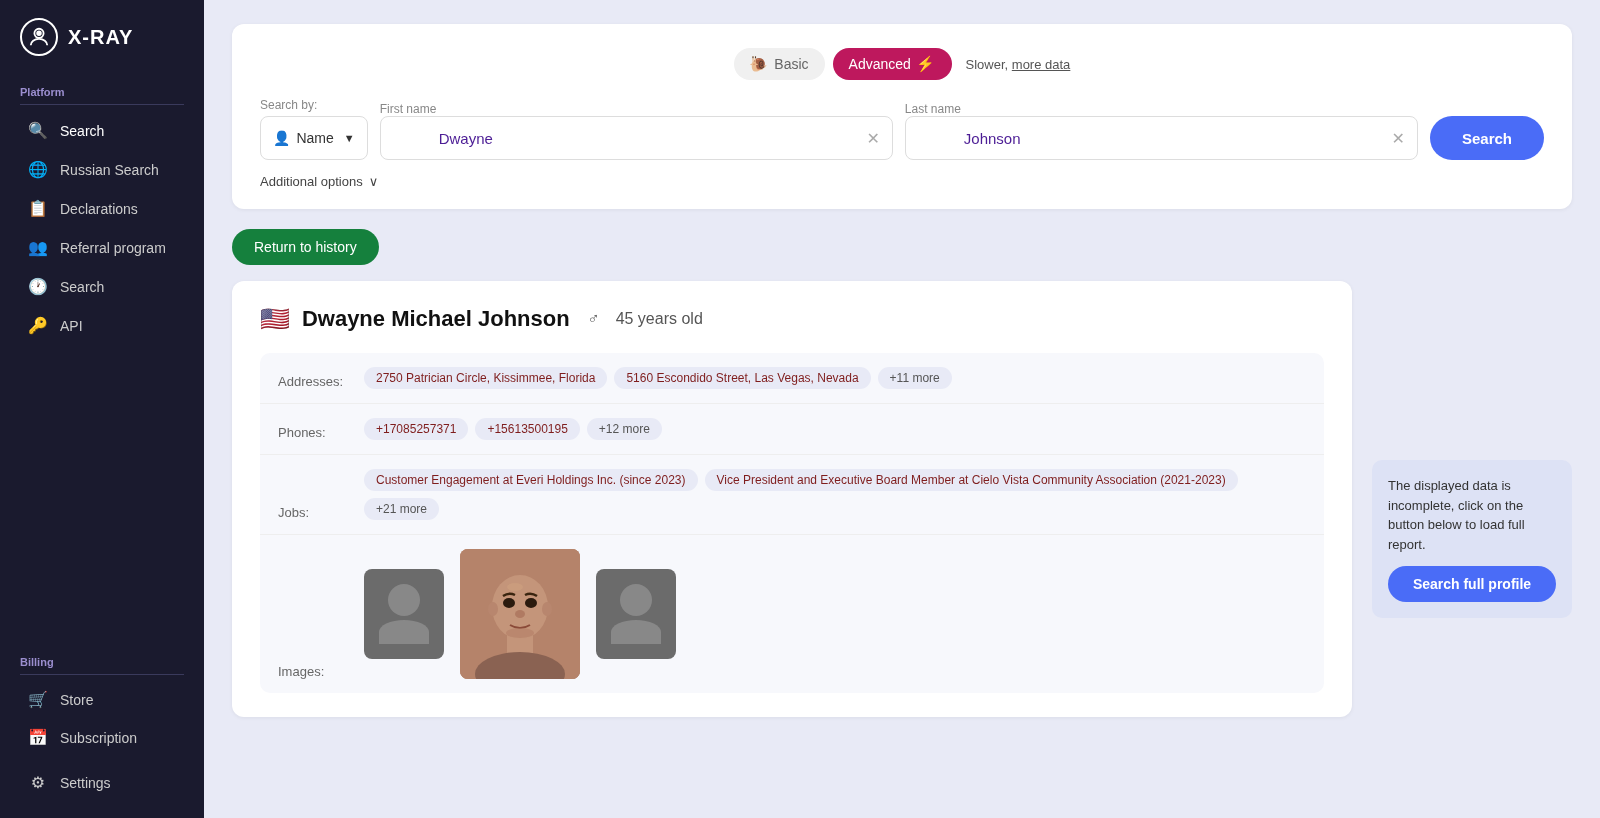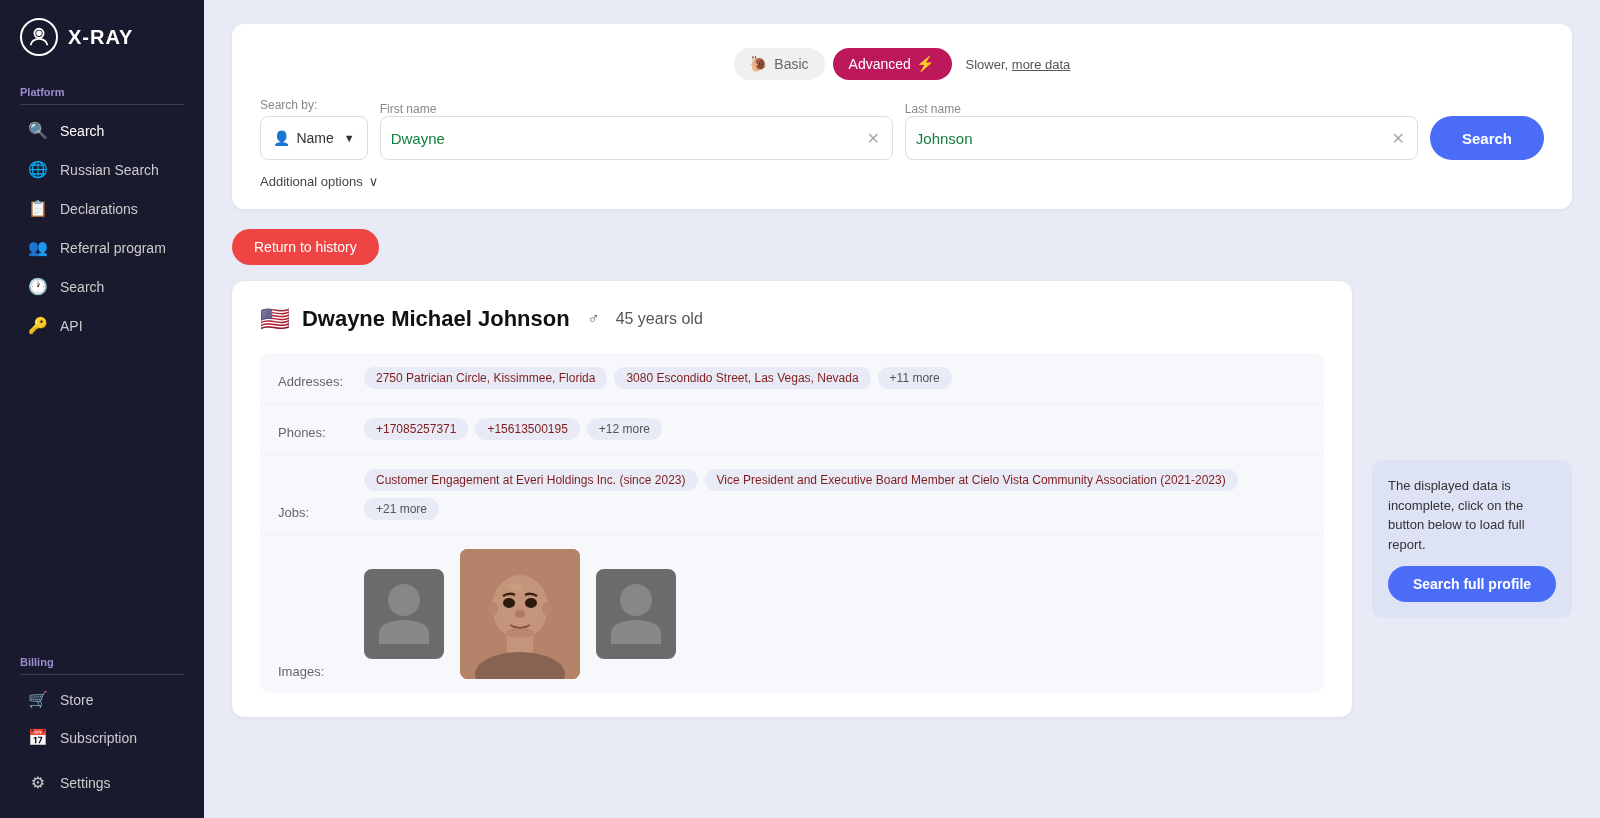--- a/index.html
+++ b/index.html
@@ -118,22 +118,23 @@
     .search-input-wrap {
       display: flex; align-items: center;
       border: 1px solid #ddd;
       border-radius: 8px;
       padding: 0 10px;
       background: #fff;
       height: 44px;
     }
     .search-input-wrap input {
       border: none; outline: none;
-      flex: 1; font-size: 15px; color: #15803d;
+      flex: 1; font-size: 15px; color: #4c1d95;
       background: transparent;
+      margin-left: 48px;
     }
     .clear-btn {
       background: none; border: none; cursor: pointer;
       color: #aaa; font-size: 16px; padding: 2px;
     }
     .name-select {
       display: flex; align-items: center; gap: 6px;
       border: 1px solid #ddd;
       border-radius: 8px;
       padding: 0 12px;
@@ -154,21 +155,21 @@
     }
     .additional-options {
       margin-top: 14px;
       display: flex; align-items: center; gap: 6px;
       font-size: 13px; color: #444;
       cursor: pointer;
     }
 
     
     .return-btn {
-      background: #ef4444; color: #fff;
+      background: #15803d; color: #fff;
       border: none; border-radius: 24px;
       padding: 10px 22px;
       font-size: 14px; font-weight: 500;
       cursor: pointer;
       margin-bottom: 16px;
       display: inline-block;
     }
 
     
     .result-card {
@@ -407,21 +408,21 @@
           <span class="result-gender">♂</span>
           <span class="result-age">45 years old</span>
         </div>
 
         <div class="result-details">
 
           <div class="detail-row">
             <span class="detail-label">Addresses:</span>
             <div class="detail-tags">
               <span class="tag">2750 Patrician Circle, Kissimmee, Florida</span>
-              <span class="tag">3080 Escondido Street, Las Vegas, Nevada</span>
+              <span class="tag">5160 Escondido Street, Las Vegas, Nevada</span>
               <span class="tag more">+11 more</span>
             </div>
           </div>
 
           <div class="detail-row">
             <span class="detail-label">Phones:</span>
             <div class="detail-tags">
               <span class="tag">+17085257371</span>
               <span class="tag">+15613500195</span>
               <span class="tag more">+12 more</span>

